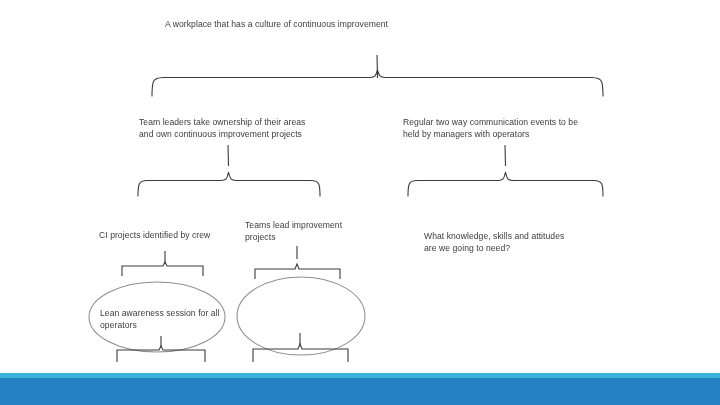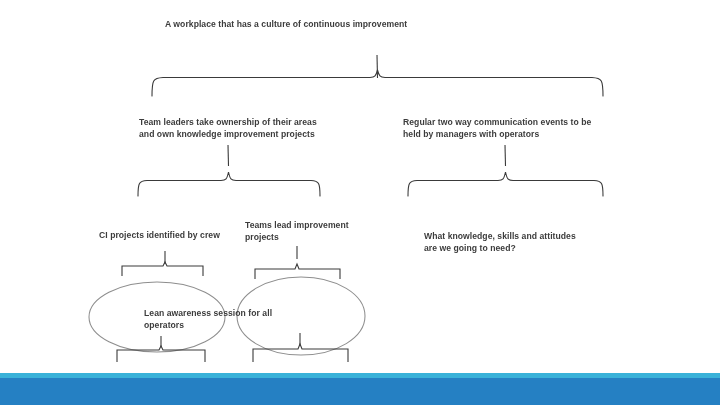--- a/index.html
+++ b/index.html
@@ -7,21 +7,20 @@
     padding: 0;
     background: #ffffff;
   }
   #canvas {
     position: relative;
     width: 720px;
     height: 405px;
     background: #ffffff;
     overflow: hidden;
     font-family: "Liberation Sans", sans-serif;
-    font-weight: bold;
   }
   .node-text {
     position: absolute;
     font-family: "Liberation Sans", sans-serif;
     font-size: 8.6px;
     line-height: 11.5px;
     color: #3c3c3c;
     white-space: pre-line;
     letter-spacing: 0.05px;
   }
@@ -93,33 +92,33 @@
     <path d="M161,336 L161,347" fill="none" stroke="#3a3a3a" stroke-width="1.1"></path>
     <path d="M117,362 L117,350 L159,350 L161,346 L163,350 L205,350 L205,362" fill="none" stroke="#3a3a3a" stroke-width="1.1" stroke-linejoin="miter"></path>
 
     <path d="M300,333 L300,345" fill="none" stroke="#3a3a3a" stroke-width="1.1"></path>
     <path d="M253,362 L253,349 L298,349 L300,344 L302,349 L348,349 L348,362" fill="none" stroke="#3a3a3a" stroke-width="1.1" stroke-linejoin="miter"></path>
   </svg>
 
   <div class="node-text" style="left:165px; top:19px;">A workplace that has a culture of continuous improvement</div>
 
   <div class="node-text" style="left:139px; top:117px;">Team leaders take ownership of their areas
-and own knowledge improvement projects</div>
+and own continuous improvement projects</div>
 
   <div class="node-text" style="left:99px; top:230px;">CI projects identified by crew</div>
 
   <div class="node-text" style="left:403px; top:117px;">Regular two way communication events to be
 held by managers with operators</div>
 
   <div class="node-text" style="left:424px; top:231px;">What knowledge, skills and attitudes
 are we going to need?</div>
 
   <div class="node-text" style="left:245px; top:220px;">Teams lead improvement
 projects</div>
 
-  <div class="ellipse-text" style="left:100px; top:307px;margin-left:44px;">Lean awareness session for all
+  <div class="ellipse-text" style="left:100px; top:307px;">Lean awareness session for all
 operators</div>
 
 
   <div class="footer-bar footer-accent" style="background: rgb(58, 178, 217);"></div>
   <div class="footer-bar footer-main" style="background: rgb(37, 128, 195);"></div>
 
 </div>
 
 </body></html>

